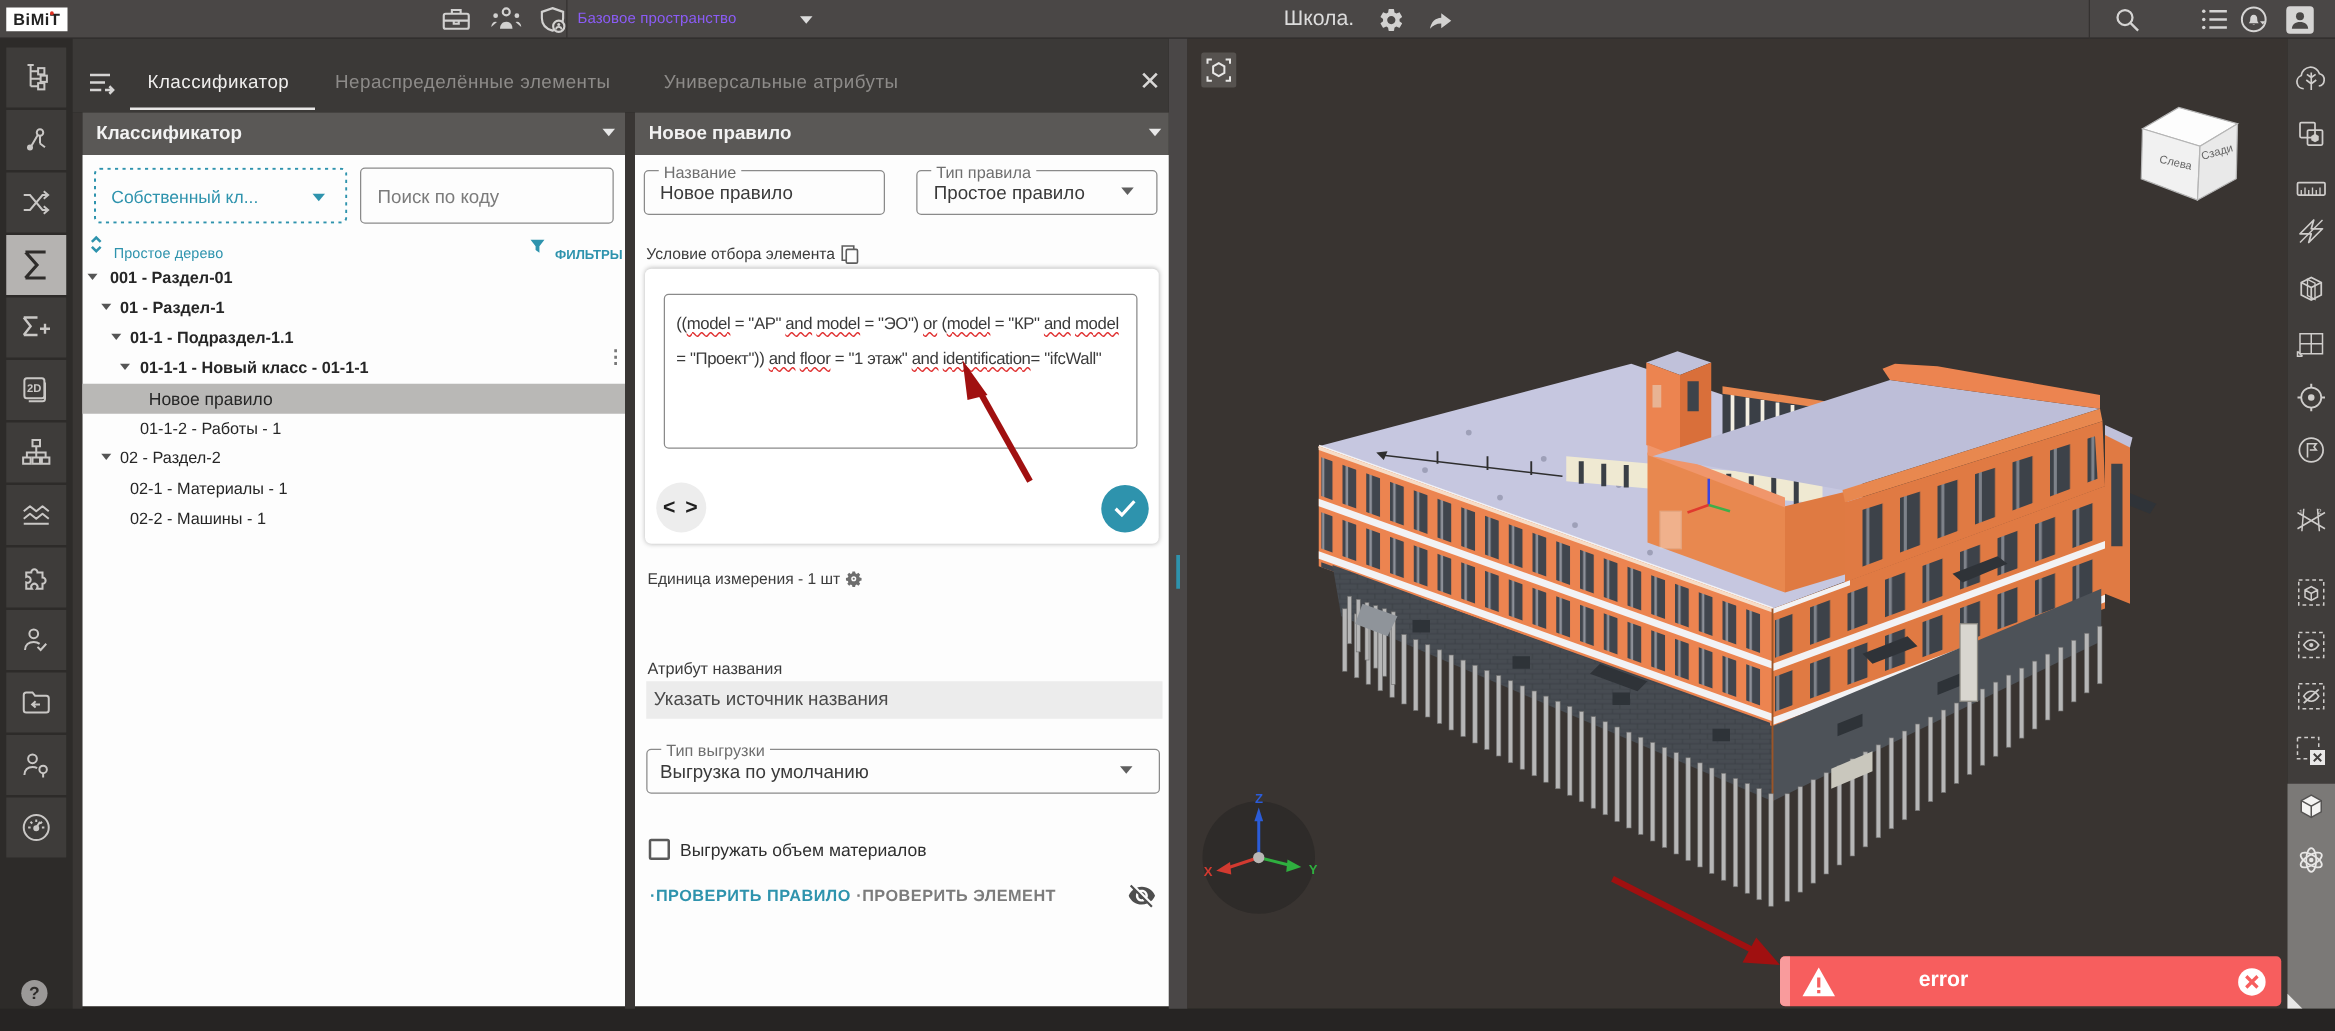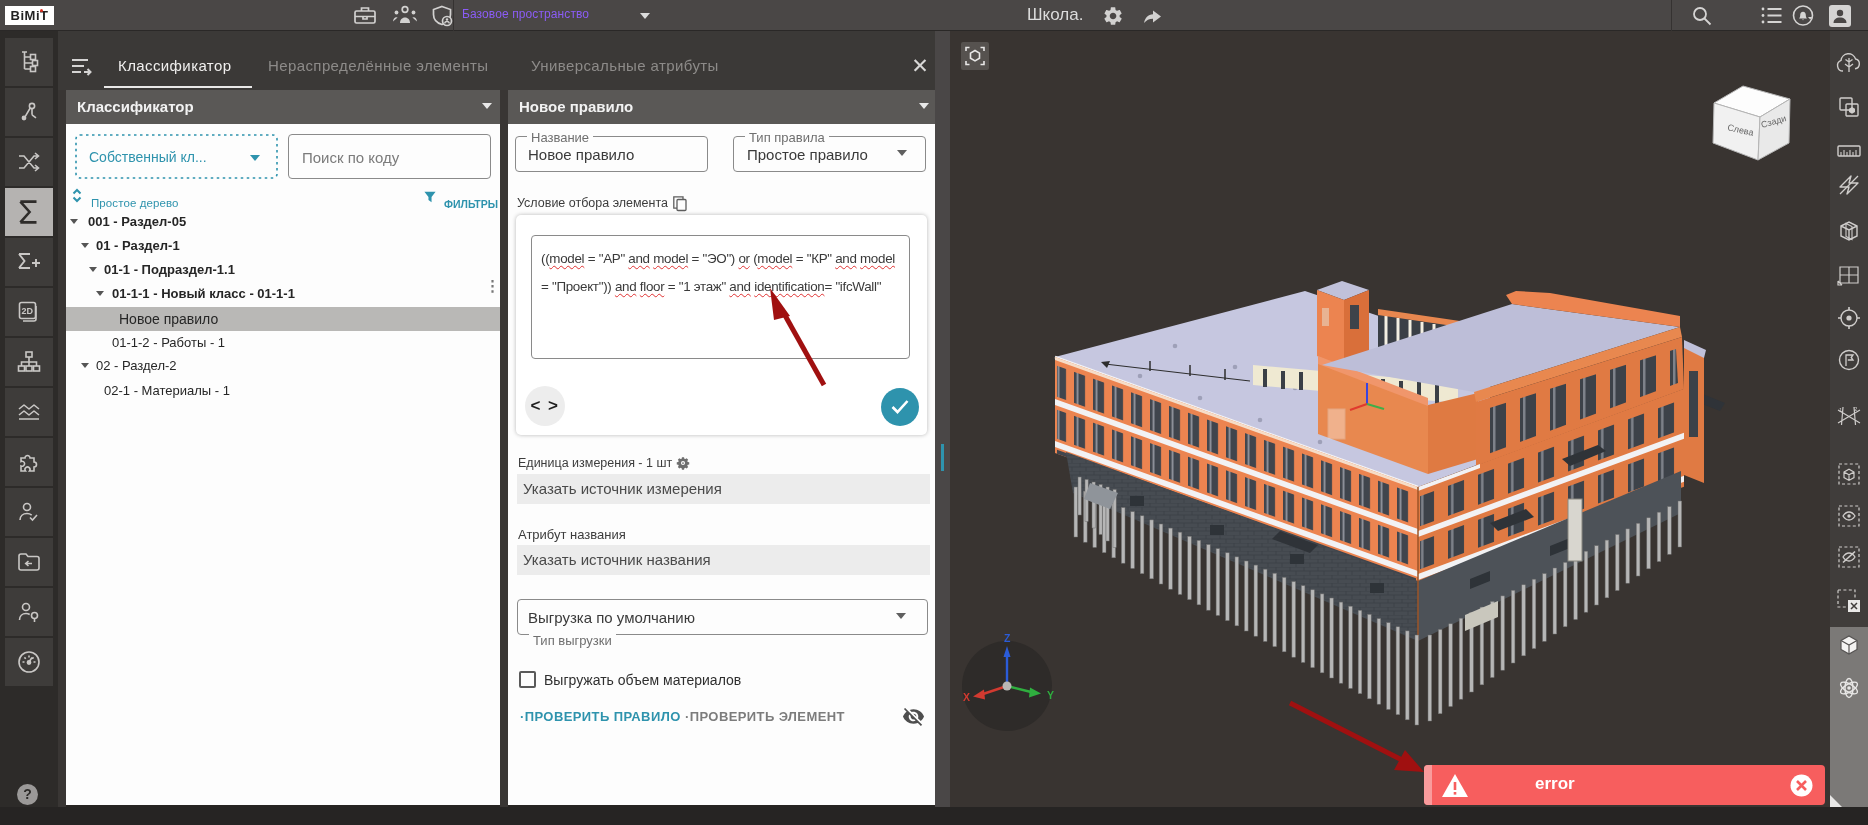--- a/index.html
+++ b/index.html
@@ -244,21 +244,21 @@
       <path d="M3.5 5.5 L7 2 l3.5 3.5 M3.5 9.5 L7 13 l3.5-3.5"></path>
     </svg>
   <svg class="abs" style="left:424px; top:191px;" width="12" height="12" viewBox="0 0 14 13">
       <path d="M0.5 0.5 h13 L8.8 6.5 v6 L5.2 10 V6.5 z" fill="#2e93ad"></path>
     </svg>
   <div class="abs teal" style="left:91px; top:197px; font-size:11.5px; letter-spacing:0.1px;">Простое дерево</div>
   <div class="abs teal" style="left:444px; top:198px; font-size:10.5px; font-weight:bold;">ФИЛЬТРЫ</div>
 
   <div class="trow abs" style="top:210px;">
       <span class="tarr" style="left:4px;"></span>
-      <b style="position:absolute;left:22px;">001 - Раздел-05</b>
+      <b style="position:absolute;left:22px;">001 - Раздел-01</b>
     </div>
   <div class="trow abs" style="top:234px;">
       <span class="tarr" style="left:15px;"></span>
       <b style="position:absolute;left:30px;">01 - Раздел-1</b>
     </div>
   <div class="trow abs" style="top:258px;">
       <span class="tarr" style="left:23px;"></span>
       <b style="position:absolute;left:38px;">01-1 - Подраздел-1.1</b>
     </div>
   <div class="trow abs" style="top:282px;text-align:center;">
@@ -272,20 +272,23 @@
   <div class="trow abs" style="top:331px;">
       <span style="position:absolute;left:46px;">01-1-2 - Работы - 1</span>
     </div>
   <div class="trow abs" style="top:354px;">
       <span class="tarr" style="left:15px;"></span>
       <span style="position:absolute;left:30px;">02 - Раздел-2</span>
     </div>
   <div class="trow abs" style="top:379px;">
       <span style="position:absolute;left:38px;">02-1 - Материалы - 1</span>
     </div>
+  <div class="trow abs" style="top:403px;">
+      <span style="position:absolute;left:38px;">02-2 - Машины - 1</span>
+    </div>
 
   <div id="mpanel" class="pheader">Новое правило</div>
   <div class="caret whitec abs" style="left:919px; top:103px;"></div>
   <div id="mwhite" class="pwhite"></div>
 
   <div class="outl abs" style="left:515px; top:136px; width:193px; height:36px;"></div>
   <div class="flabel abs" style="left:527px; top:130px;">Название</div>
   <div class="fval abs" style="left:528px; top:146px;">Новое правило</div>
 
   <div class="outl abs" style="left:733px; top:136px; width:193px; height:36px;"></div>
@@ -306,26 +309,25 @@
   <div class="abs" style="left:525px; top:386px; width:40px; height:40px; border-radius:50%; background:#ededed; color:#1f1f1f; font-size:17px; font-weight:bold; text-align:center; line-height:40px; letter-spacing:1.5px;">&lt; &gt;</div>
   <div class="abs" style="left:881px; top:388px; width:38px; height:38px; border-radius:50%; background:#2e93ad;"></div>
   <svg class="abs" style="left:891px; top:399px;" width="18" height="15" viewBox="0 0 18 15" fill="none" stroke="#fff" stroke-width="2.6">
       <path d="M1.5 8 l5 5 L16.5 2"></path>
     </svg>
 
   <div class="abs" style="left:518px; top:456px; font-size:12.5px; color:#3c3c3c;">Единица измерения - 1 шт</div>
   <svg class="abs" style="left:676px; top:456px;" width="14" height="14" viewBox="0 0 24 24" fill="#6e6e6e">
       <path d="M12 8.5 a3.5 3.5 0 1 0 0 7 a3.5 3.5 0 0 0 0-7 m0 2 a1.5 1.5 0 1 1 0 3 a1.5 1.5 0 0 1 0-3 M10.2 2 h3.6 l.5 2.6 1.8.75 2.2-1.5 2.55 2.55 -1.5 2.2 .75 1.8 2.6.5 v3.6 l-2.6.5 -.75 1.8 1.5 2.2 -2.55 2.55 -2.2-1.5 -1.8.75 -.5 2.6 h-3.6 l-.5-2.6 -1.8-.75 -2.2 1.5 -2.55-2.55 1.5-2.2 -.75-1.8 -2.6-.5 v-3.6 l2.6-.5 .75-1.8 -1.5-2.2 2.55-2.55 2.2 1.5 1.8-.75 z"></path>
     </svg>
-  <div class="grayinput abs" style="top:474px;">Указать источник измерения</div>
   <div class="abs" style="left:518px; top:527px; font-size:13px; color:#3c3c3c;">Атрибут названия</div>
   <div class="grayinput abs" style="top:545px;">Указать источник названия</div>
 
   <div class="outl abs" style="left:517px; top:599px; width:411px; height:36px;"></div>
-  <div class="flabel abs" style="left:529px; top:593px;margin-top:40px;">Тип выгрузки</div>
+  <div class="flabel abs" style="left:529px; top:593px;">Тип выгрузки</div>
   <div class="fval abs" style="left:528px; top:609px;">Выгрузка по умолчанию</div>
   <div class="caret abs" style="left:896px; top:613px;"></div>
 
   <div class="abs" style="left:519px; top:671px; width:17px; height:17px; border:2px solid #5a5a5a; border-radius:2px;"></div>
   <div class="abs" style="left:544px; top:672px; font-size:14px; color:#2f2f2f;">Выгружать объем материалов</div>
 
   <div class="abs teal" style="left:520px; top:709px; font-size:13px; font-weight:bold; letter-spacing:0.4px;">·ПРОВЕРИТЬ ПРАВИЛО</div>
   <div class="abs" style="left:685px; top:709px; font-size:13px; font-weight:bold; letter-spacing:0.4px; color:#7c7c7c;">·ПРОВЕРИТЬ ЭЛЕМЕНТ</div>
   <svg class="abs" style="left:902px; top:705px;" width="23" height="23" viewBox="0 0 24 24" fill="#4e4e4e">
       <path d="M12 7c2.76 0 5 2.24 5 5 0 .65-.13 1.26-.36 1.83l2.92 2.92c1.51-1.26 2.7-2.89 3.43-4.75-1.73-4.39-6-7.5-11-7.5-1.4 0-2.74.25-3.98.7l2.16 2.16C10.74 7.13 11.35 7 12 7zM2 4.27l2.28 2.28.46.46C3.08 8.3 1.78 10.02 1 12c1.73 4.39 6 7.5 11 7.5 1.55 0 3.03-.3 4.38-.84l.42.42L19.73 22 21 20.73 3.27 3 2 4.27zM7.53 9.8l1.55 1.55c-.05.21-.08.43-.08.65 0 1.66 1.34 3 3 3 .22 0 .44-.03.65-.08l1.55 1.55c-.67.33-1.41.53-2.2.53-2.76 0-5-2.24-5-5 0-.79.2-1.53.53-2.2zm4.31-.78l3.15 3.15.02-.16c0-1.66-1.34-3-3-3l-.17.01z"></path>

